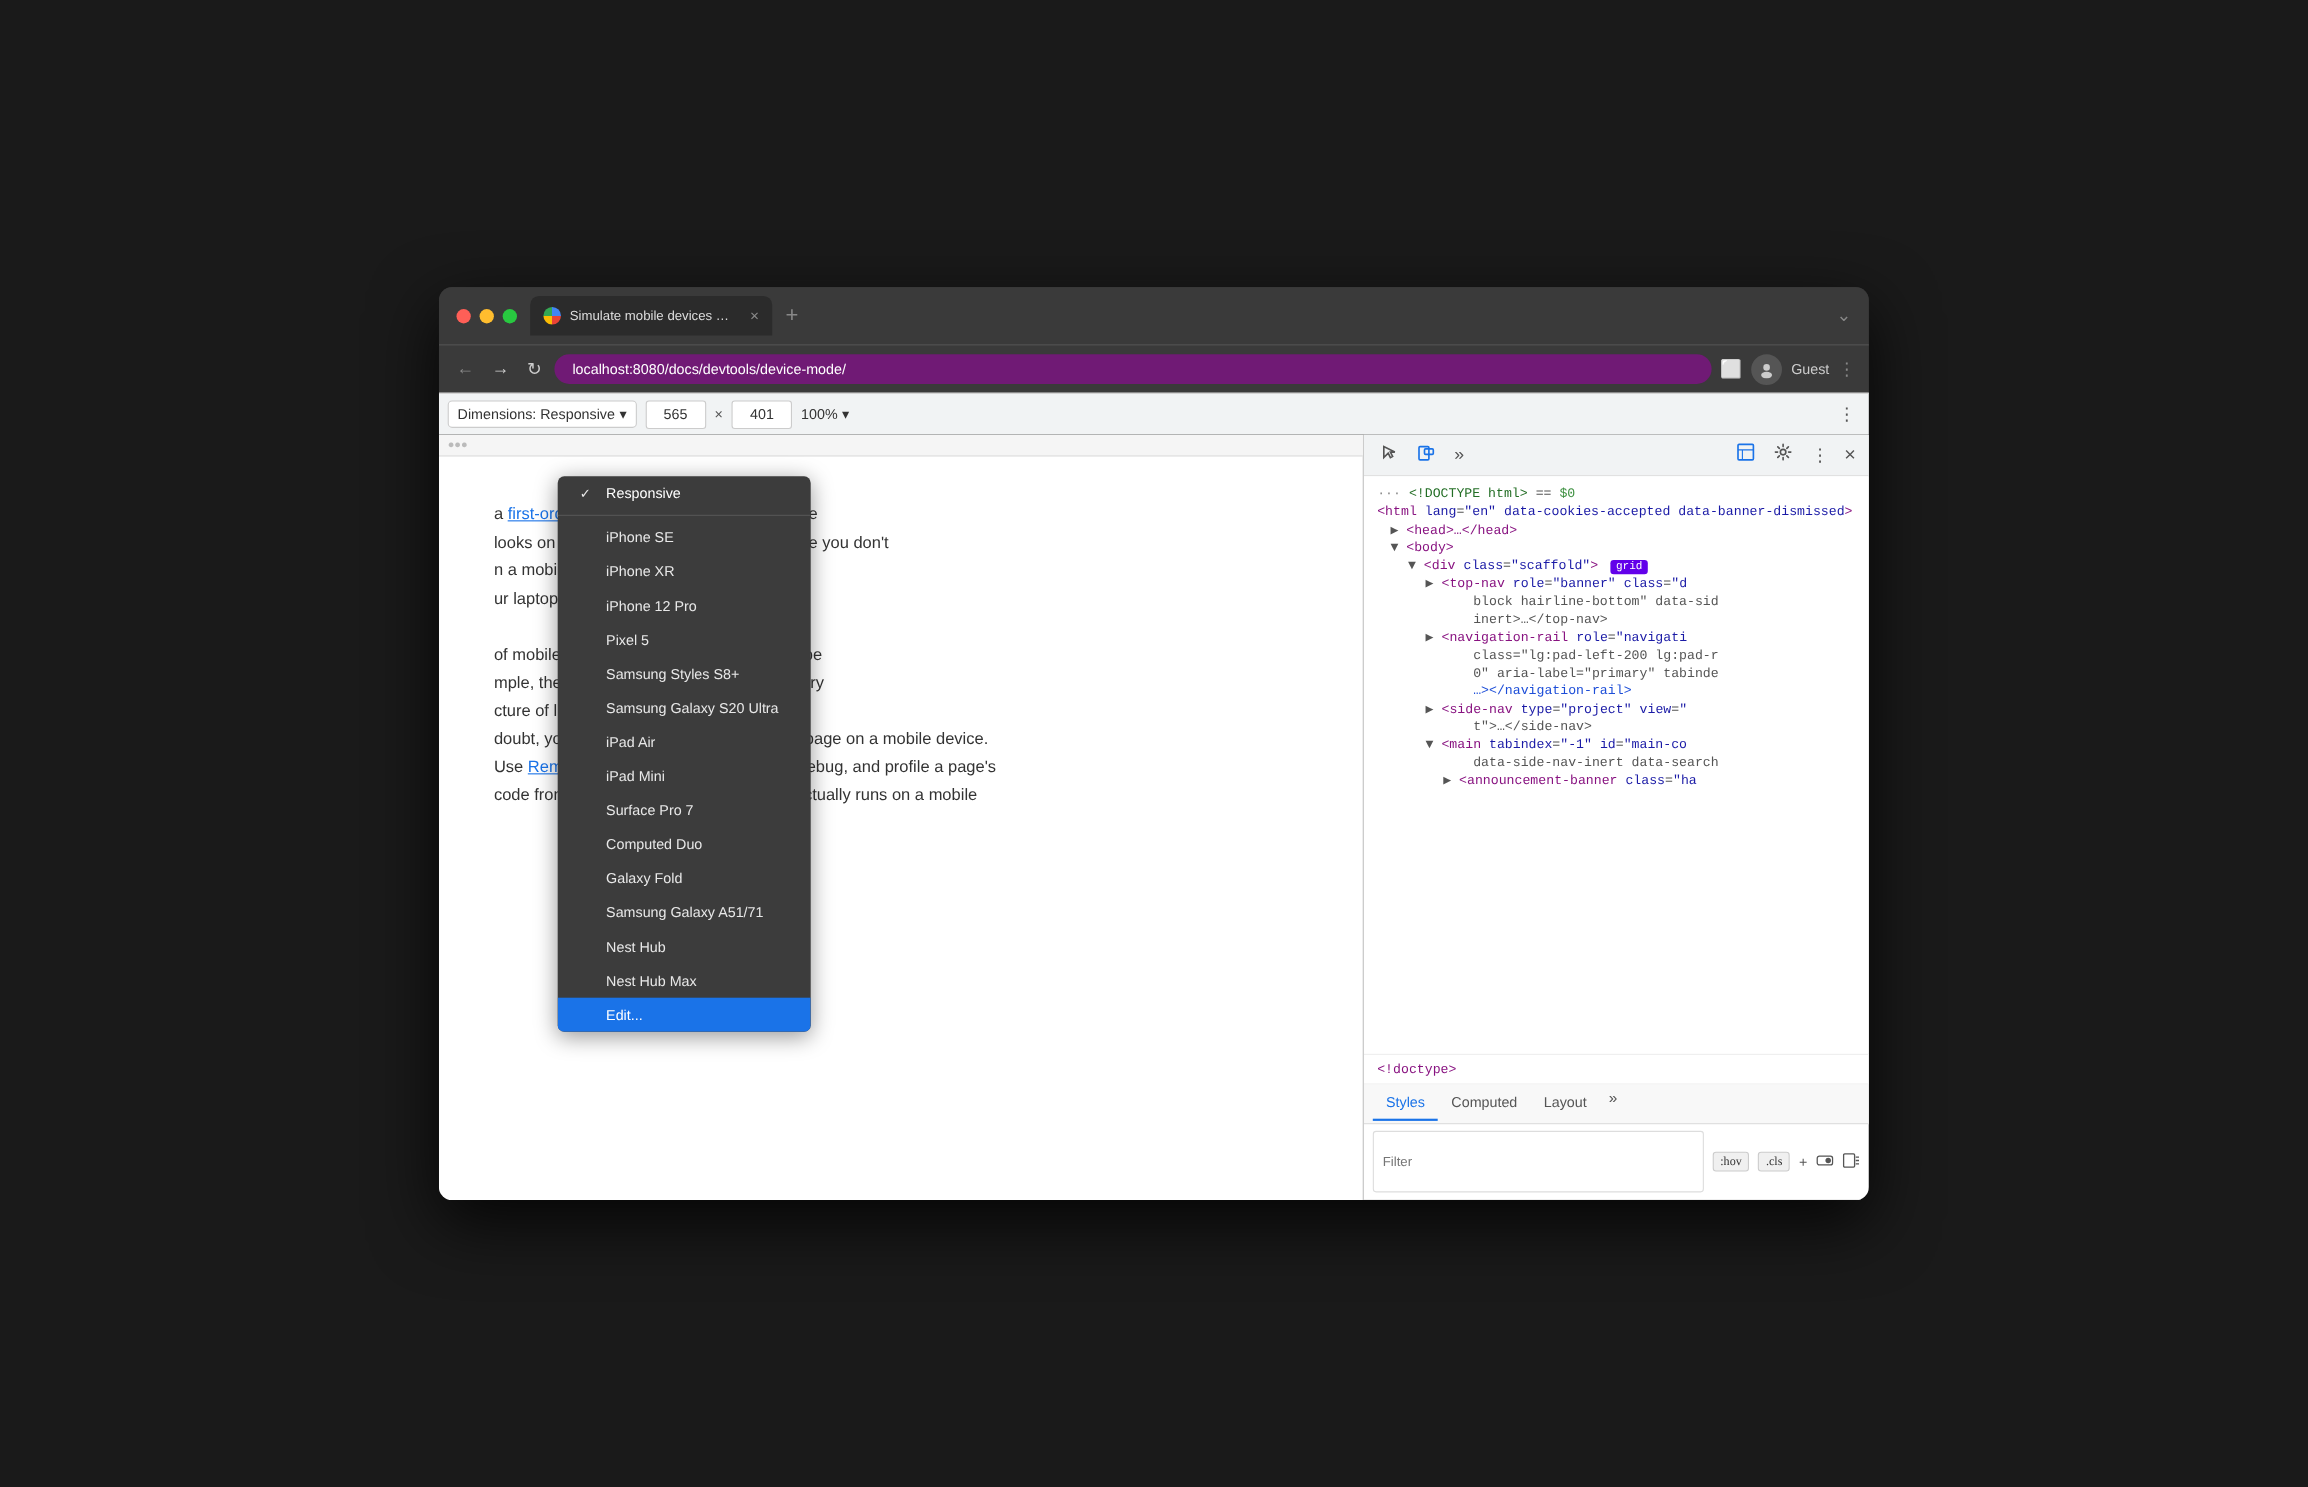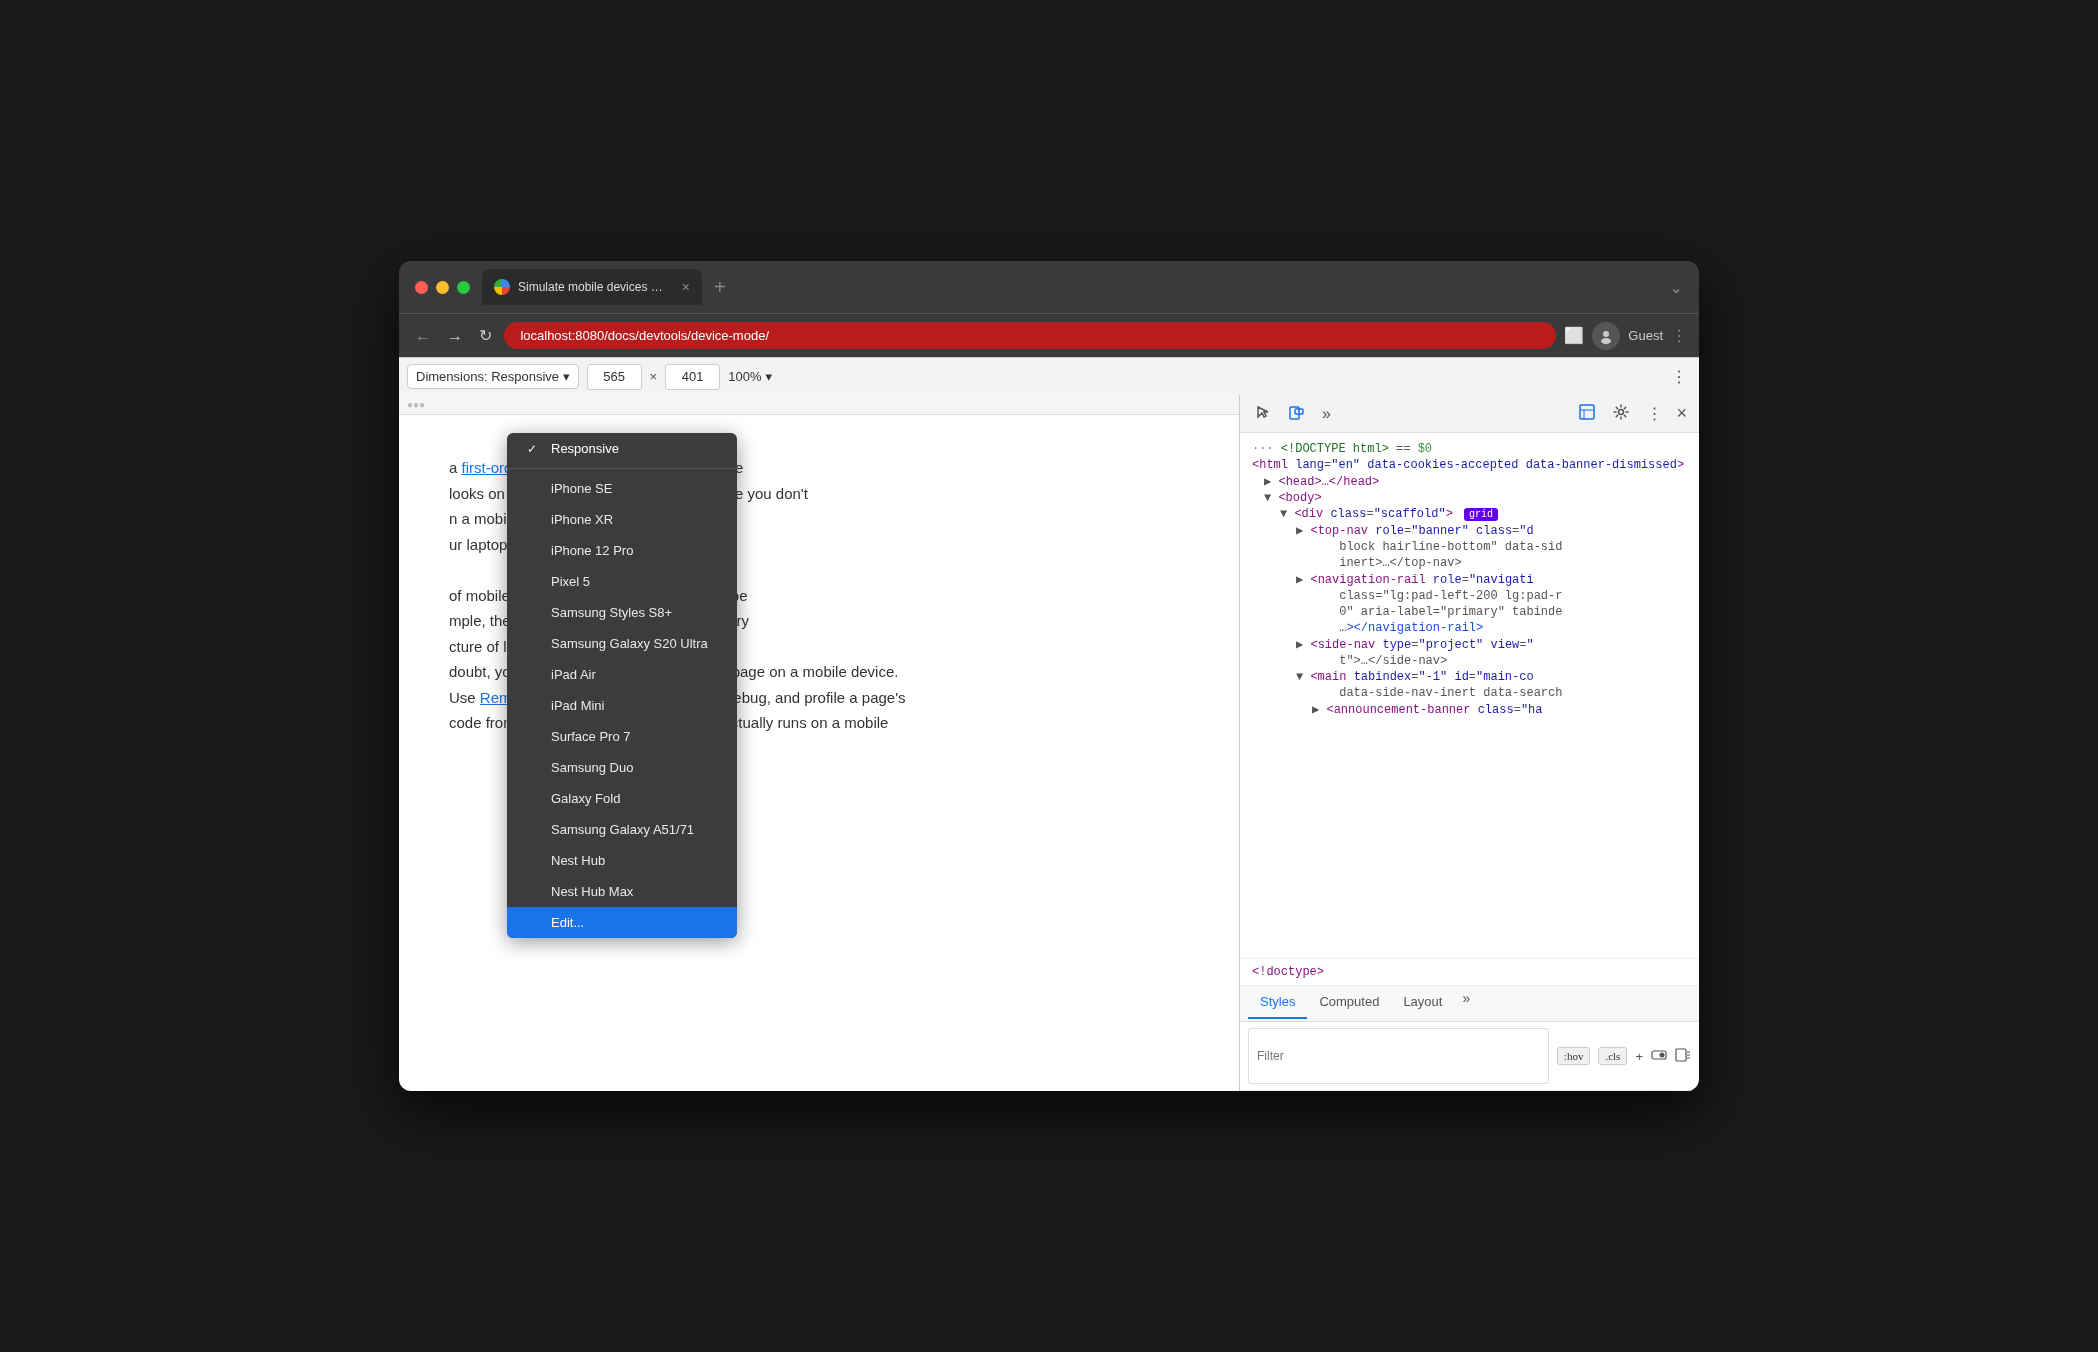--- a/index.html
+++ b/index.html
@@ -108,21 +108,21 @@
       color: #888;
       font-size: 16px;
       cursor: pointer;
       padding: 4px;
       display: flex;
       align-items: center;
     }
     .nav-btn.active { color: #ccc; }
     .address-input {
       flex: 1;
-      background: #b91c1c;
+      background: #701a75;
       border: none;
       border-radius: 20px;
       padding: 6px 16px;
       color: #fff;
       font-size: 13px;
       outline: none;
     }
     .browser-actions {
       display: flex;
       gap: 8px;
@@ -503,21 +503,21 @@
         <div class="dropdown-item">
           <span class="check-mark"></span>
           <span>iPad Mini</span>
         </div>
         <div class="dropdown-item">
           <span class="check-mark"></span>
           <span>Surface Pro 7</span>
         </div>
         <div class="dropdown-item">
           <span class="check-mark"></span>
-          <span>Samsung Duo</span>
+          <span>Computed Duo</span>
         </div>
         <div class="dropdown-item">
           <span class="check-mark"></span>
           <span>Galaxy Fold</span>
         </div>
         <div class="dropdown-item">
           <span class="check-mark"></span>
           <span>Samsung Galaxy A51/71</span>
         </div>
         <div class="dropdown-item">

